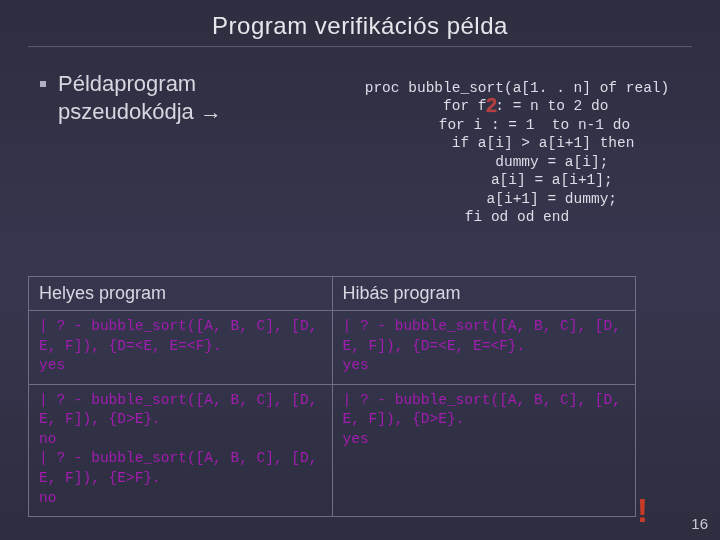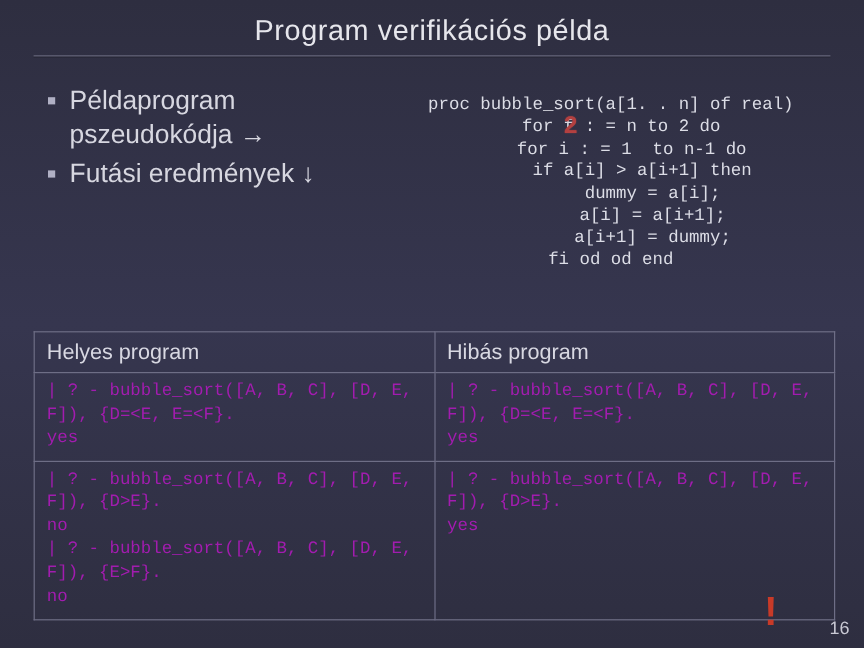--- a/index.html
+++ b/index.html
@@ -17,21 +17,21 @@
     text-align:center;
     padding:12px 0 4px;
     font-weight:400;
     letter-spacing:0.5px;
   }
   .hr{
     height:2px;
     margin:2px 28px 10px;
     background:linear-gradient(180deg,#6a6a80,#222230);
   }
-  .upper{display:flex;padding:0 20px 8px 40px;gap:18px}
+  .upper{display:flex;padding:0 20px 8px 40px;gap:34px}
   .bullets{flex:0 0 260px;padding-top:6px}
   .bullet{display:flex;align-items:flex-start;font-size:22px;color:#d7d7e0;margin:6px 0;line-height:1.25}
   .dot{width:6px;height:6px;background:#b0b0c4;border-radius:0;margin:11px 12px 0 0;flex:none}
   .code{
     flex:1;
     font-family:"Courier New",monospace;
     font-size:14.5px;
     color:#dcdde6;
     line-height:1.28;
     white-space:pre;
@@ -45,21 +45,21 @@
     font-weight:bold;
     font-size:20px;
     left:152px;
     top:35px;
     font-family:Arial,sans-serif;
     text-shadow:0 0 1px #b34040;
   }
   table{
     border-collapse:collapse;
     margin:4px 20px 0 28px;
-    width:668px;
+    width:608px;
     table-layout:fixed;
   }
   td,th{
     border:1px solid #6e6e86;
     padding:6px 10px 8px;
     vertical-align:top;
     font-size:15px;
     text-align:left;
     font-weight:400;
   }
@@ -96,24 +96,20 @@
 
 <div class="title">Program verifikációs példa</div>
 <div class="hr"></div>
 
 <div class="upper">
   <div class="bullets">
     <div class="bullet">
       <span class="dot"></span>
       <span>Példaprogram pszeudokódja →</span>
     </div>
-    <div class="bullet">
-      <span class="dot"></span>
-      <span>Futási eredmények ↓</span>
-    </div>
   </div>
   <div class="code">
 <span>proc bubble_sort(a[1. . n] of real)</span>
 <span>  for f : = n to 2 do</span>
 <span>    for i : = 1  to n-1 do</span>
 <span>      if a[i] &gt; a[i+1] then</span>
 <span>        dummy = a[i];</span>
 <span>        a[i] = a[i+1];</span>
 <span>        a[i+1] = dummy;</span>
 <span>fi od od end</span>

